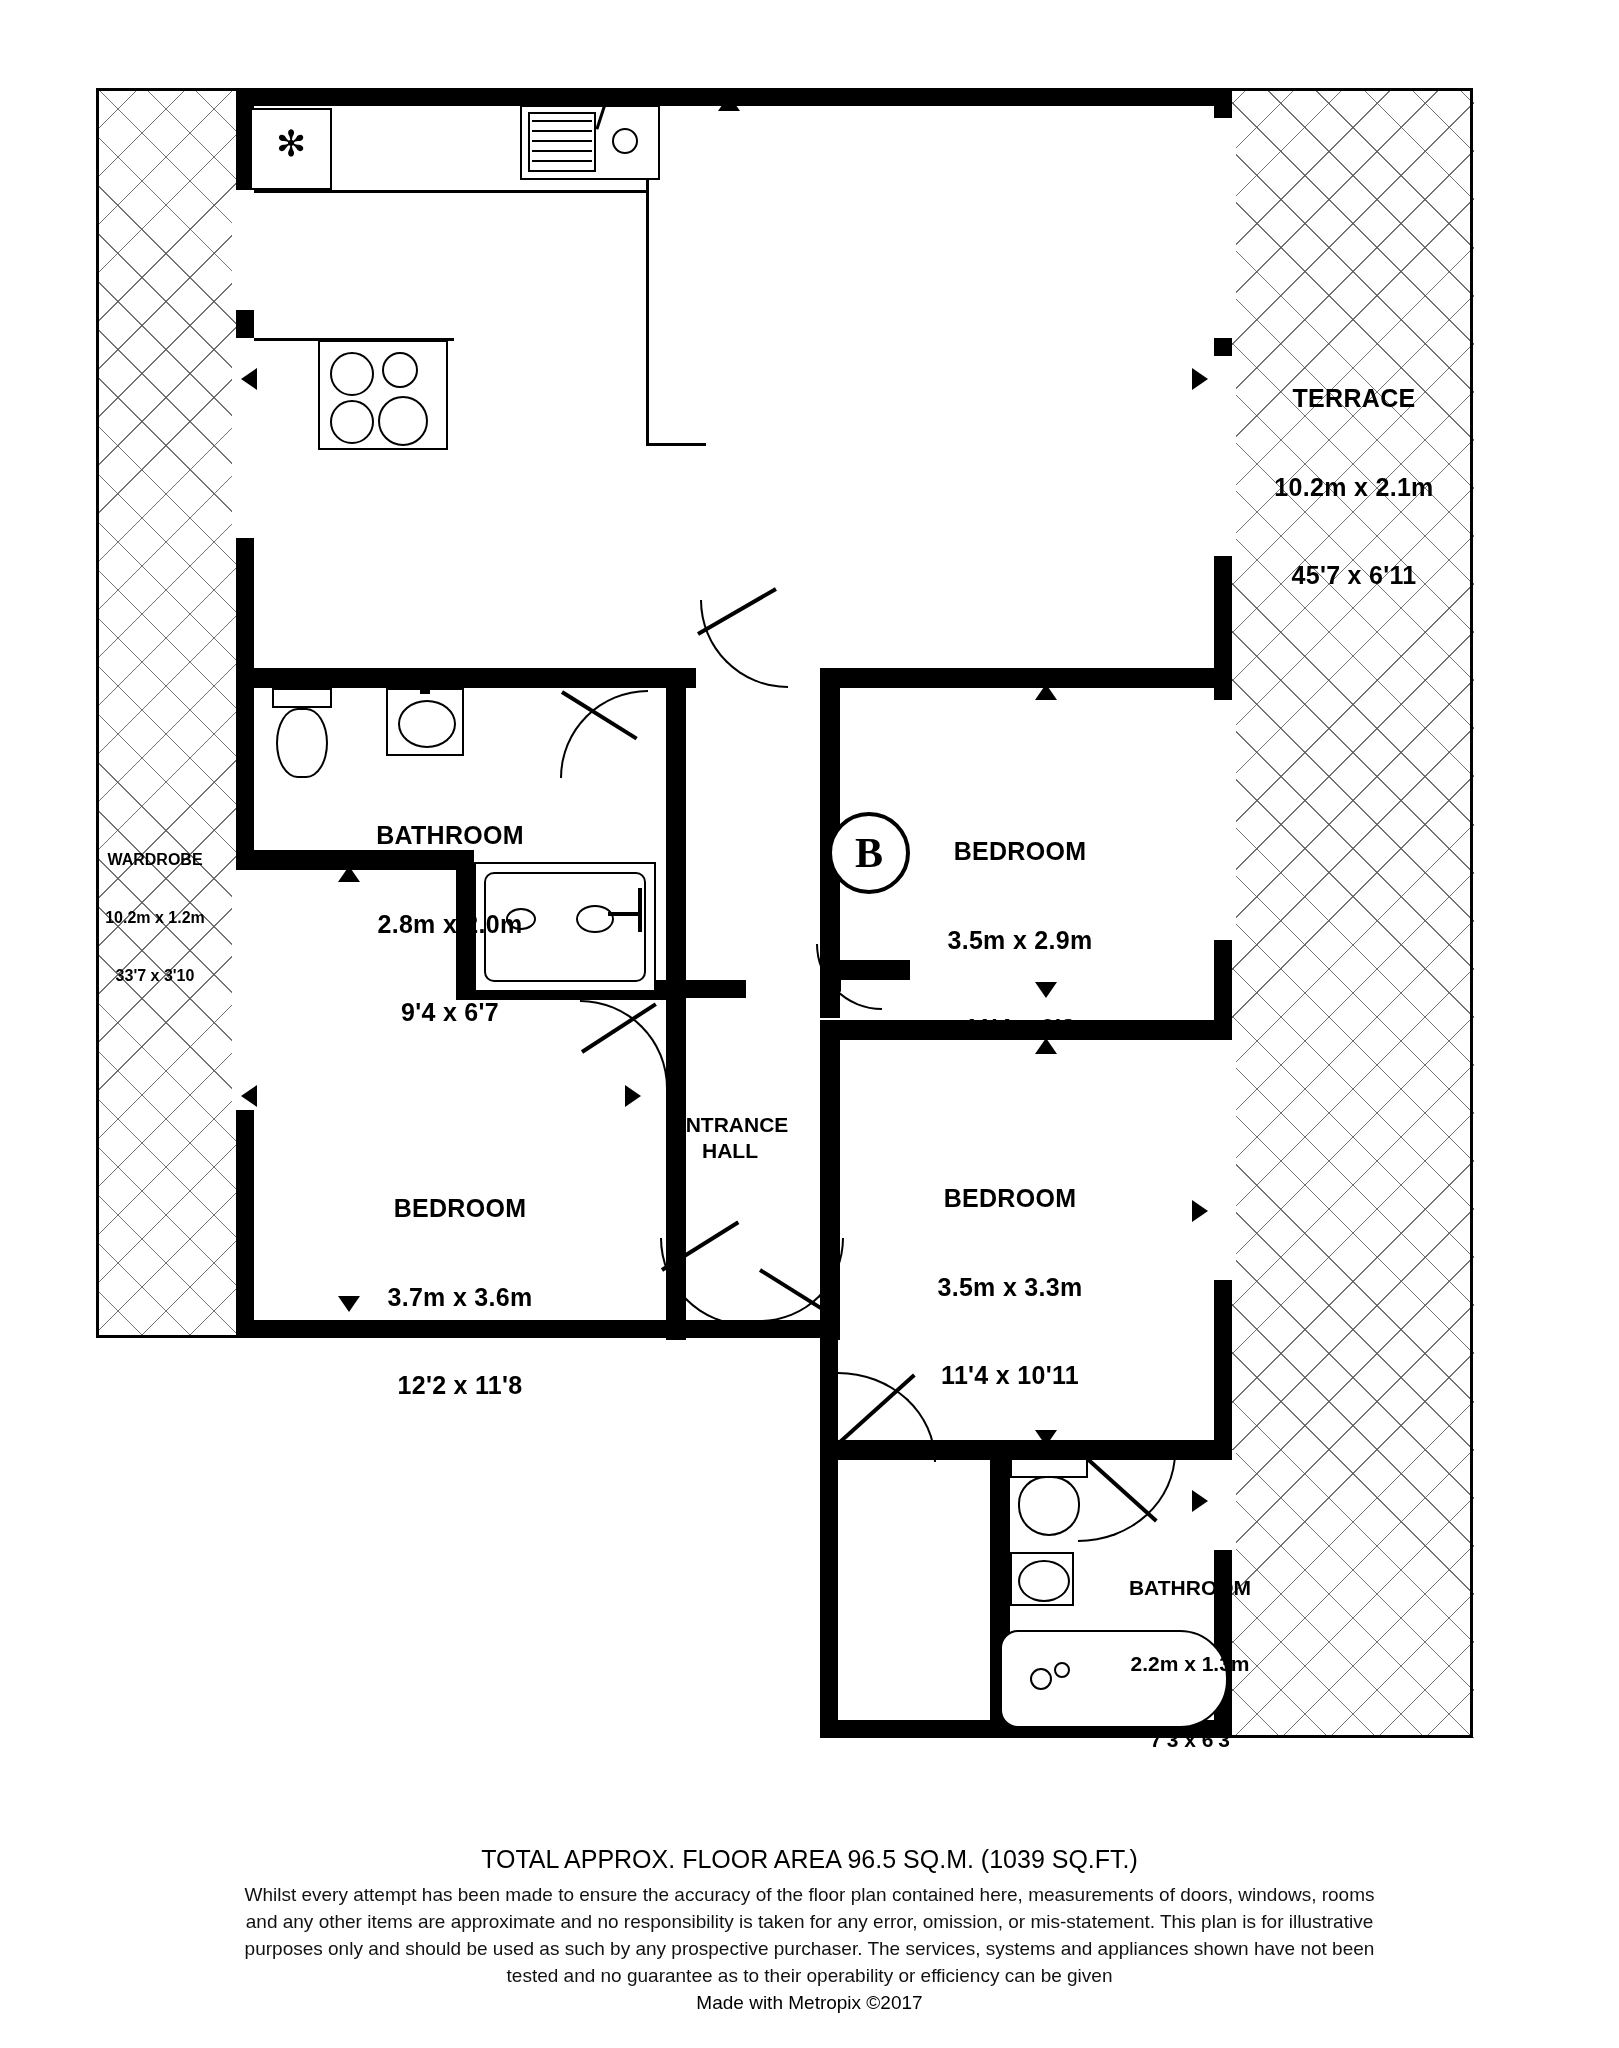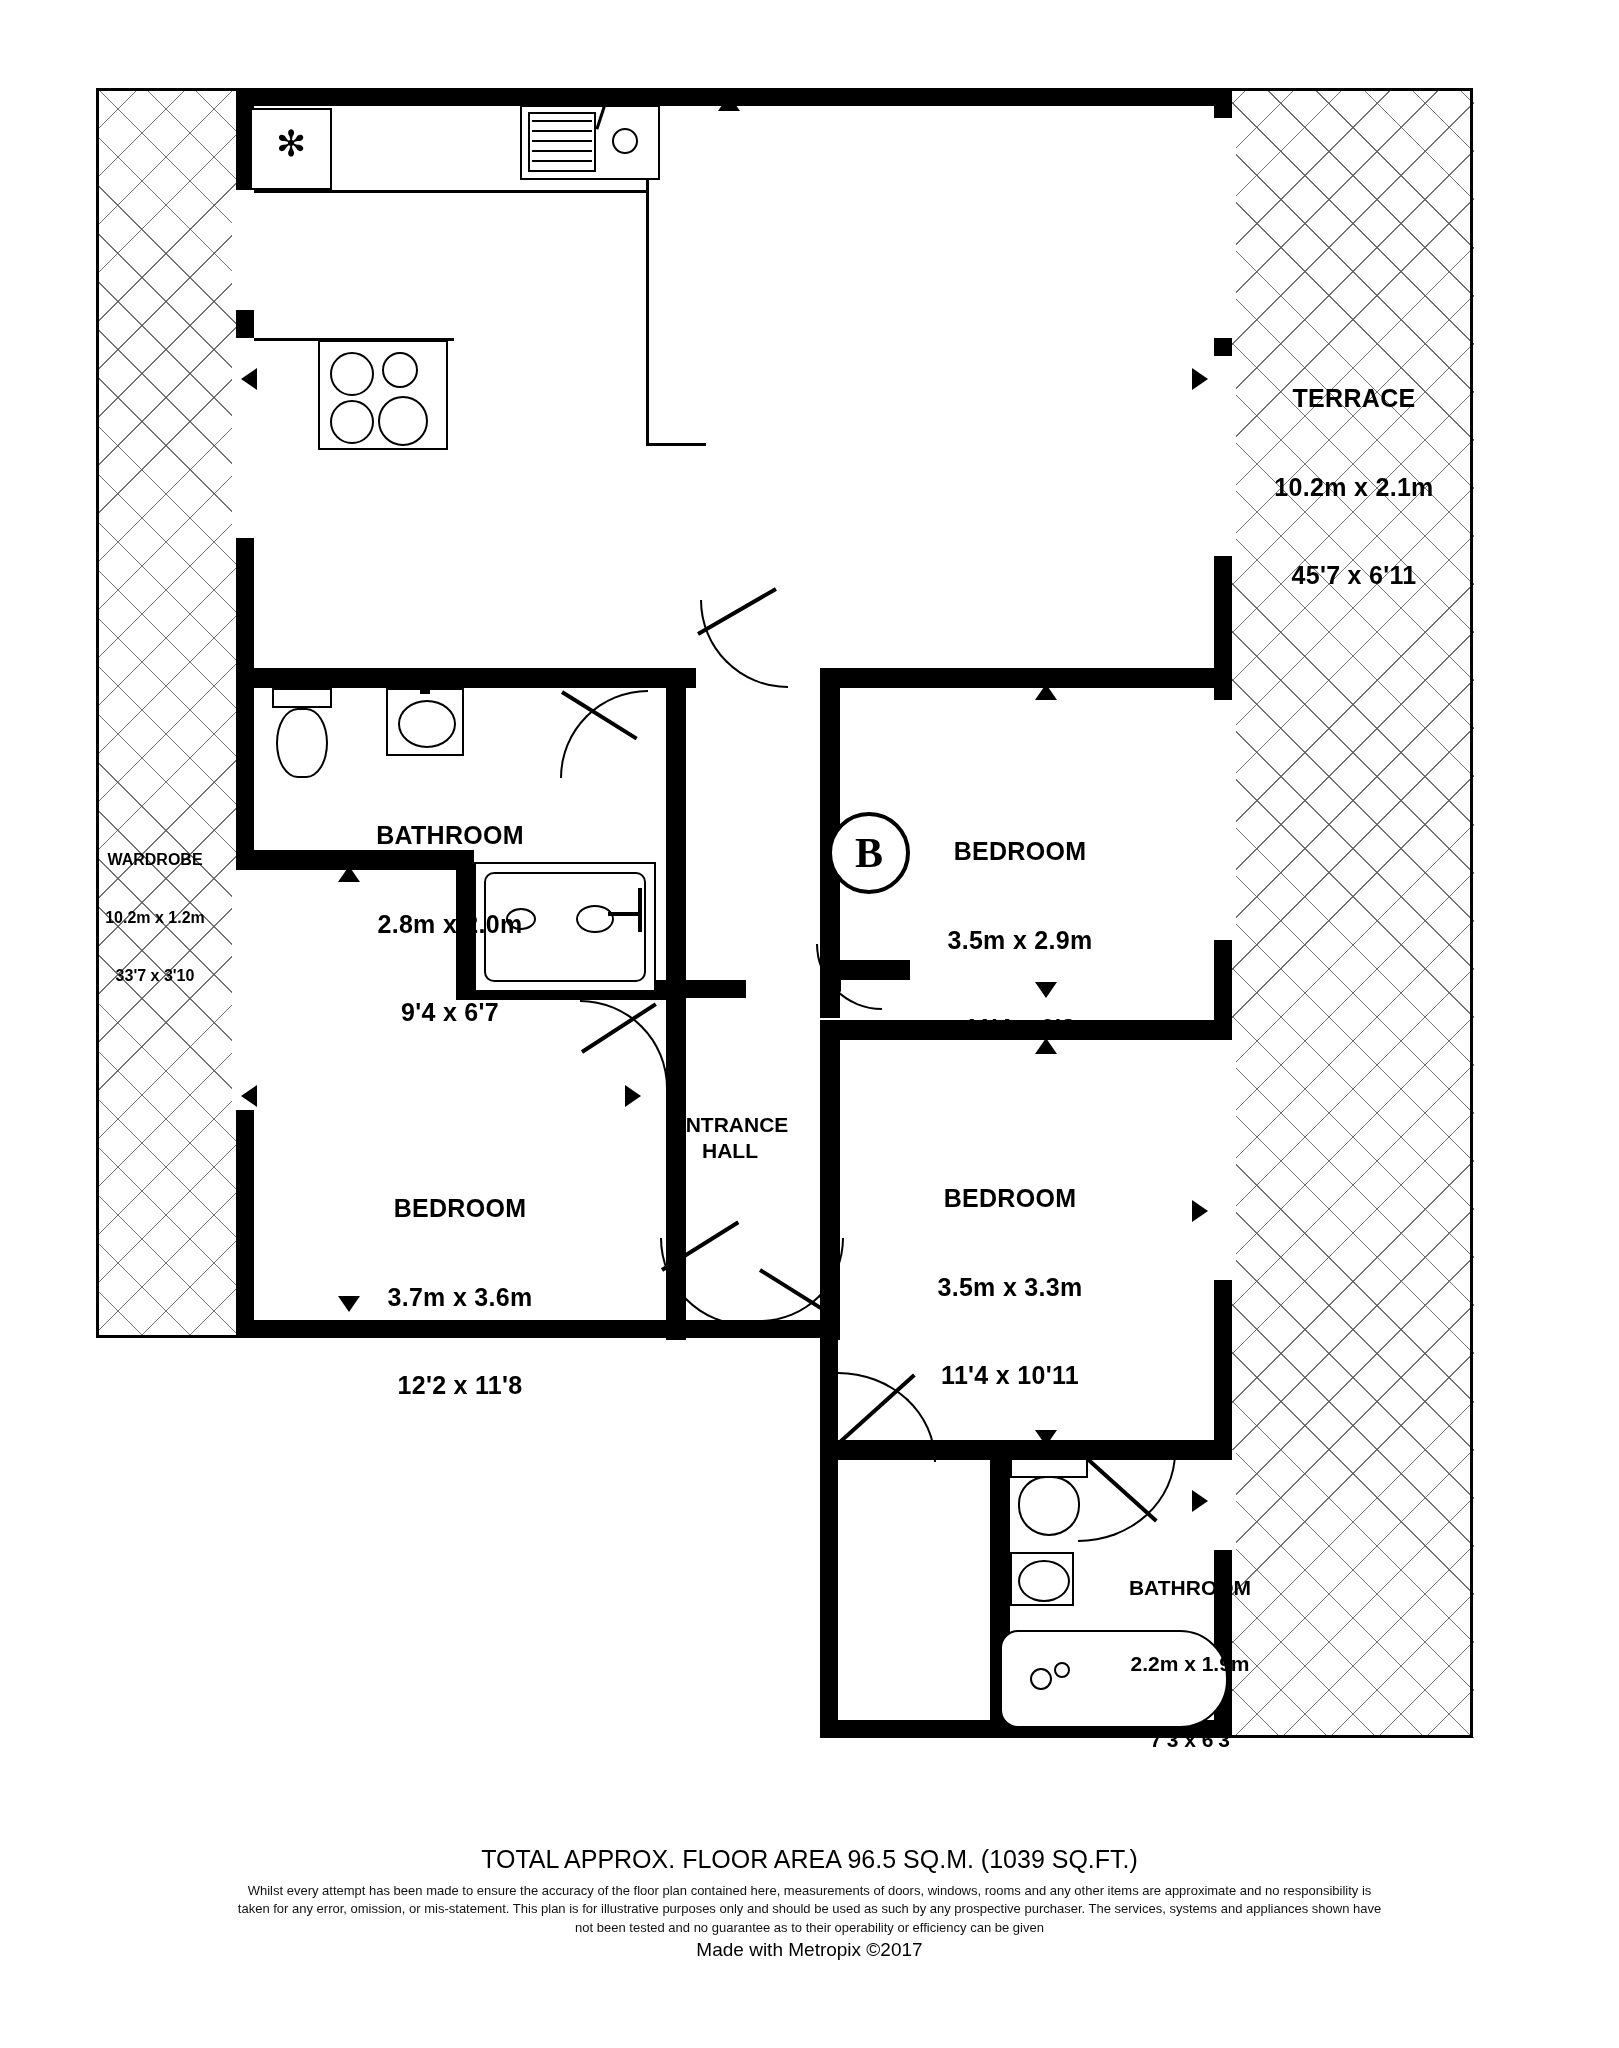--- a/index.html
+++ b/index.html
@@ -43,21 +43,21 @@
   .tri-left{border-top:11px solid transparent;border-bottom:11px solid transparent;border-right:16px solid #000;}
   .tri-right{border-top:11px solid transparent;border-bottom:11px solid transparent;border-left:16px solid #000;}
 
   
   .compass{position:absolute;width:74px;height:74px;border:4px solid #000;border-radius:50%;background:#fff;
            display:flex;align-items:center;justify-content:center;font-family:"Liberation Serif",serif;font-size:42px;font-weight:bold;}
 
   
   .footer{position:absolute;left:0;width:1619px;text-align:center;}
   .foot-total{font-size:25px;font-family:"Liberation Sans",sans-serif;}
-  .foot-disc{font-size:13px;line-height:1.42;color:#111;margin-top:8px;}
+  .foot-disc{font-size:19px;line-height:1.42;color:#111;margin-top:8px;}
   .foot-made{font-size:19px;margin-top:2px;}
 </style>
 </head>
 <body>
 
 <div id="sheet">
 
   <div class="plan">
 
     <div class="hatch" style="left:1232px;top:88px;width:242px;height:1650px;"></div>
@@ -244,21 +244,21 @@
     </div>
 
     <div class="label lbl-room" style="left:860px;top:1125px;width:300px;">
       <div>BEDROOM</div>
       <div>3.5m x 3.3m</div>
       <div>11'4 x 10'11</div>
     </div>
 
     <div class="label lbl-mid" style="left:1060px;top:1525px;width:260px;">
       <div>BATHROOM</div>
-      <div>2.2m x 1.9m</div>
+      <div>2.2m x 1.3m</div>
       <div>7'3 x 6'3</div>
     </div>
 
     <div class="label lbl-mid" style="left:620px;top:1062px;width:220px;">
       <div>ENTRANCE
 HALL</div>
     </div>
 
 
   </div>

